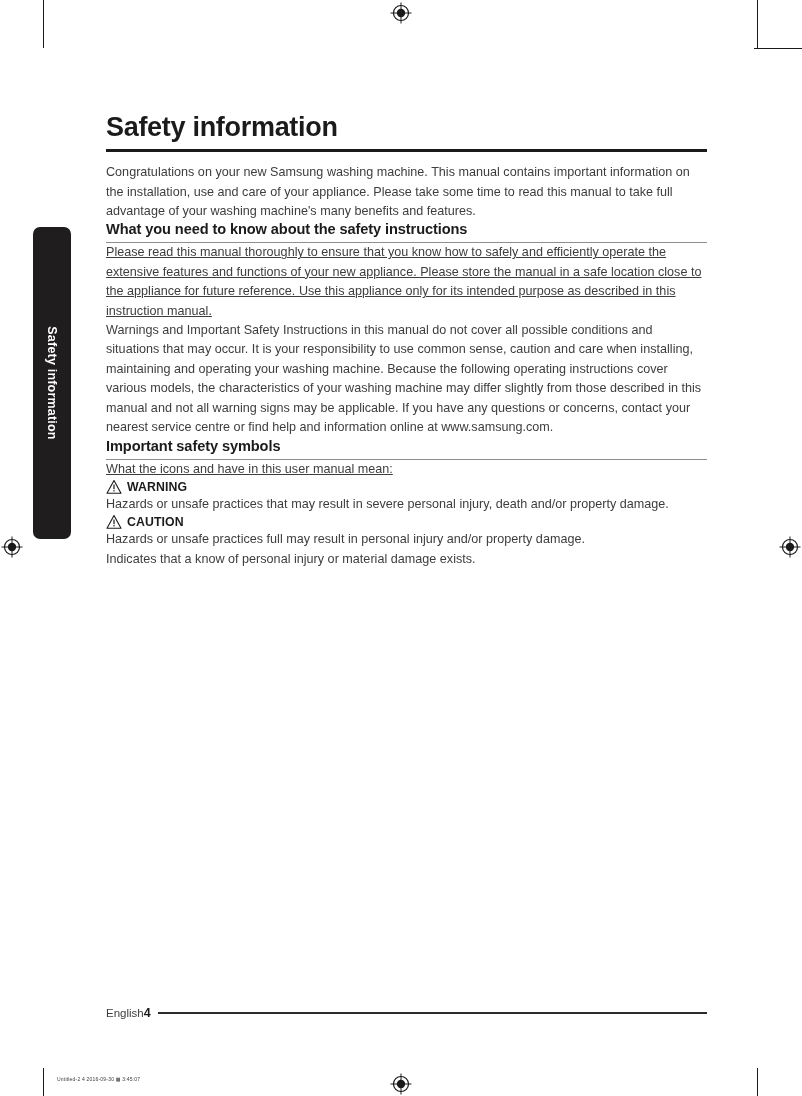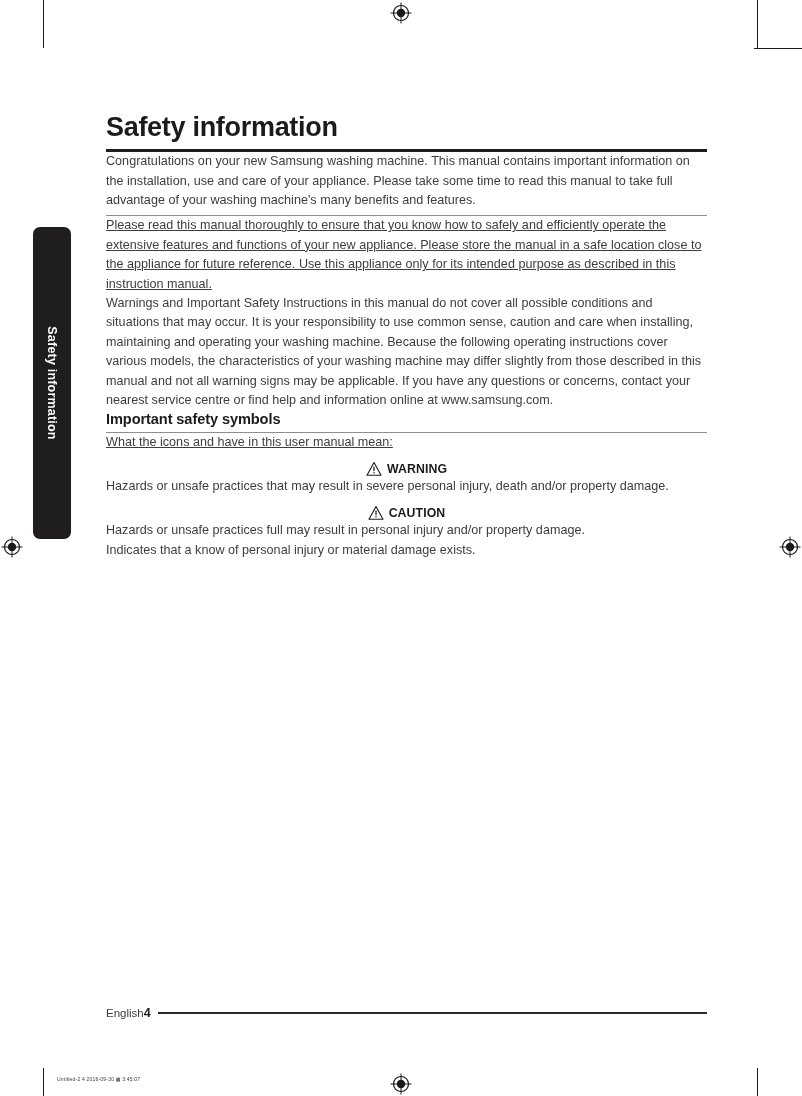--- a/index.html
+++ b/index.html
@@ -94,42 +94,40 @@
     margin-top: 5px;
   }
 
   p.body-text {
     font-size: 12.6px;
     line-height: 19.4px;
     color: #3d3d3d;
     margin: 0;
     letter-spacing: 0.01px;
   }
-  .intro { padding-top: 0; }
+  .intro { padding-top: 11px; }
 
   h2.section-title {
     font-size: 14.6px;
     font-weight: bold;
     color: #1b1b1b;
     margin: 0;
     letter-spacing: -0.1px;
   }
   .sec-know { margin-top: 42px; }
   .sec-symbols { margin-top: 43px; }
 
   .para-gap { margin-top: 9px; text-decoration: underline; }
   .para-tight { margin-top: 0px; }
 
   
   .symbol-line {
     display: flex;
     align-items: center;
     gap: 5px;
-    margin-top: 9px;
-    justify-content: center;
   }
   .symbol-label {
     font-size: 12.3px;
     font-weight: bold;
     color: #1b1b1b;
     letter-spacing: 0.1px;
   }
   .icon-tri, .icon-note {
     display: inline-block;
     width: 16px;
@@ -221,20 +219,21 @@
     <span class="side-tab-label">Safety information</span>
   </div>
 
   <div class="content">
 
     <h1 class="page-title">Safety information</h1>
     <div class="rule-heavy"></div>
 
     <p class="body-text intro">Congratulations on your new Samsung washing machine. This manual contains important information on the installation, use and care of your appliance. Please take some time to read this manual to take full advantage of your washing machine's many benefits and features.</p>
 
+    <h2 class="section-title sec-know">What you need to know about the safety instructions</h2>
     <div class="rule-light"></div>
 
     <p class="body-text para-gap">Please read this manual thoroughly to ensure that you know how to safely and efficiently operate the extensive features and functions of your new appliance. Please store the manual in a safe location close to the appliance for future reference. Use this appliance only for its intended purpose as described in this instruction manual.</p>
 
     <p class="body-text para-tight">Warnings and Important Safety Instructions in this manual do not cover all possible conditions and situations that may occur. It is your responsibility to use common sense, caution and care when installing, maintaining and operating your washing machine. Because the following operating instructions cover various models, the characteristics of your washing machine may differ slightly from those described in this manual and not all warning signs may be applicable. If you have any questions or concerns, contact your nearest service centre or find help and information online at www.samsung.com.</p>
 
     <h2 class="section-title sec-symbols">Important safety symbols</h2>
     <div class="rule-light"></div>
 
     <p class="body-text para-gap">What the icons and have in this user manual mean:</p>

